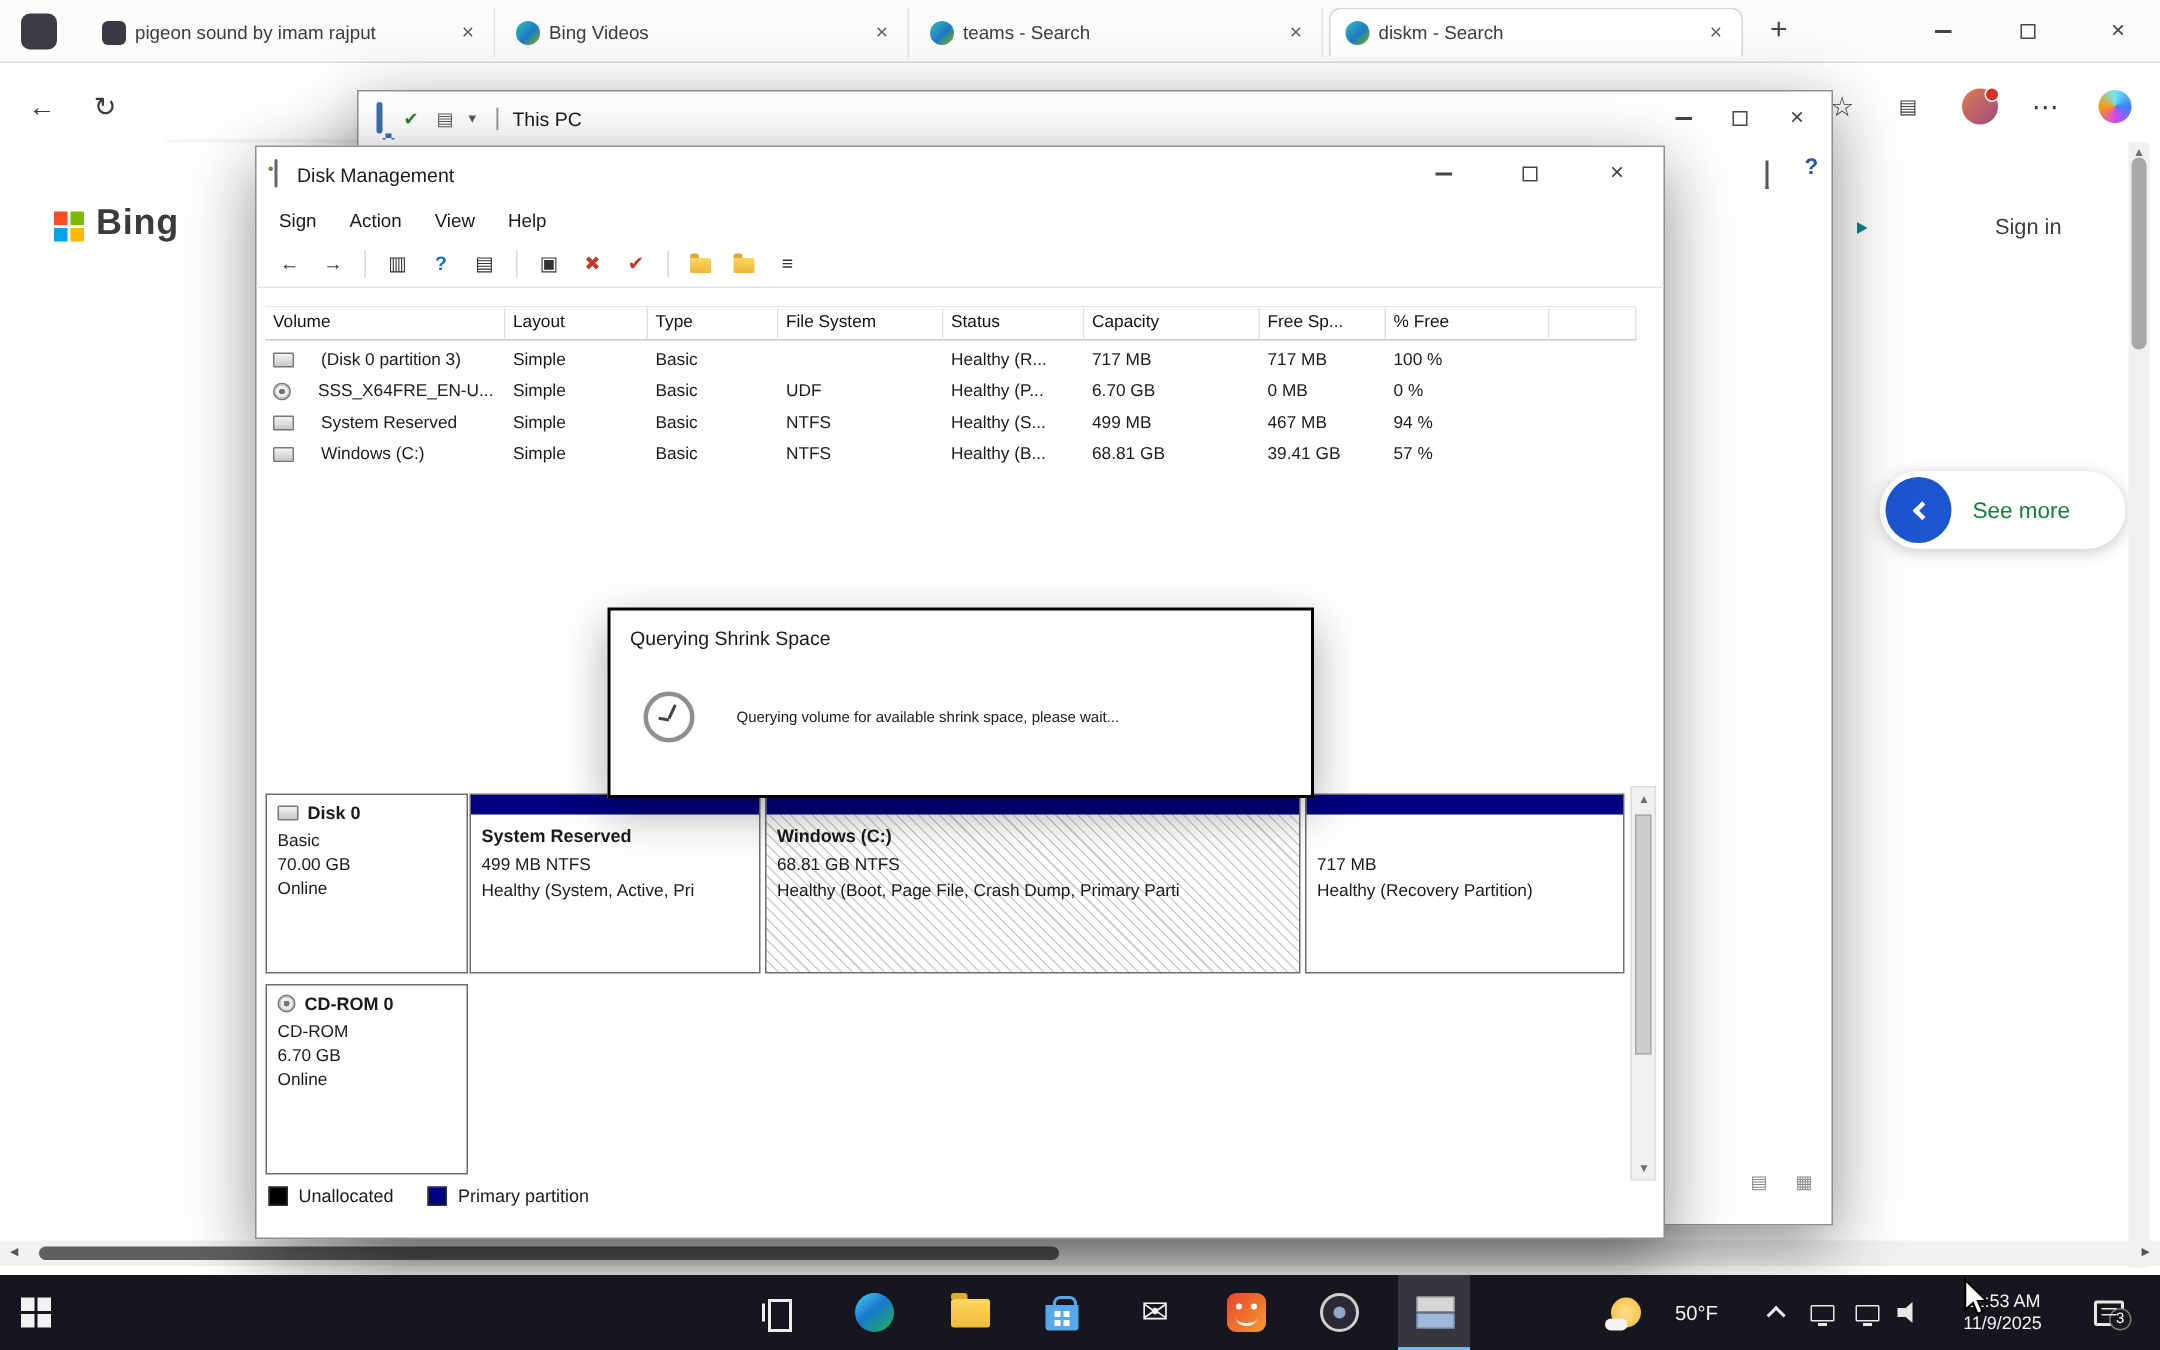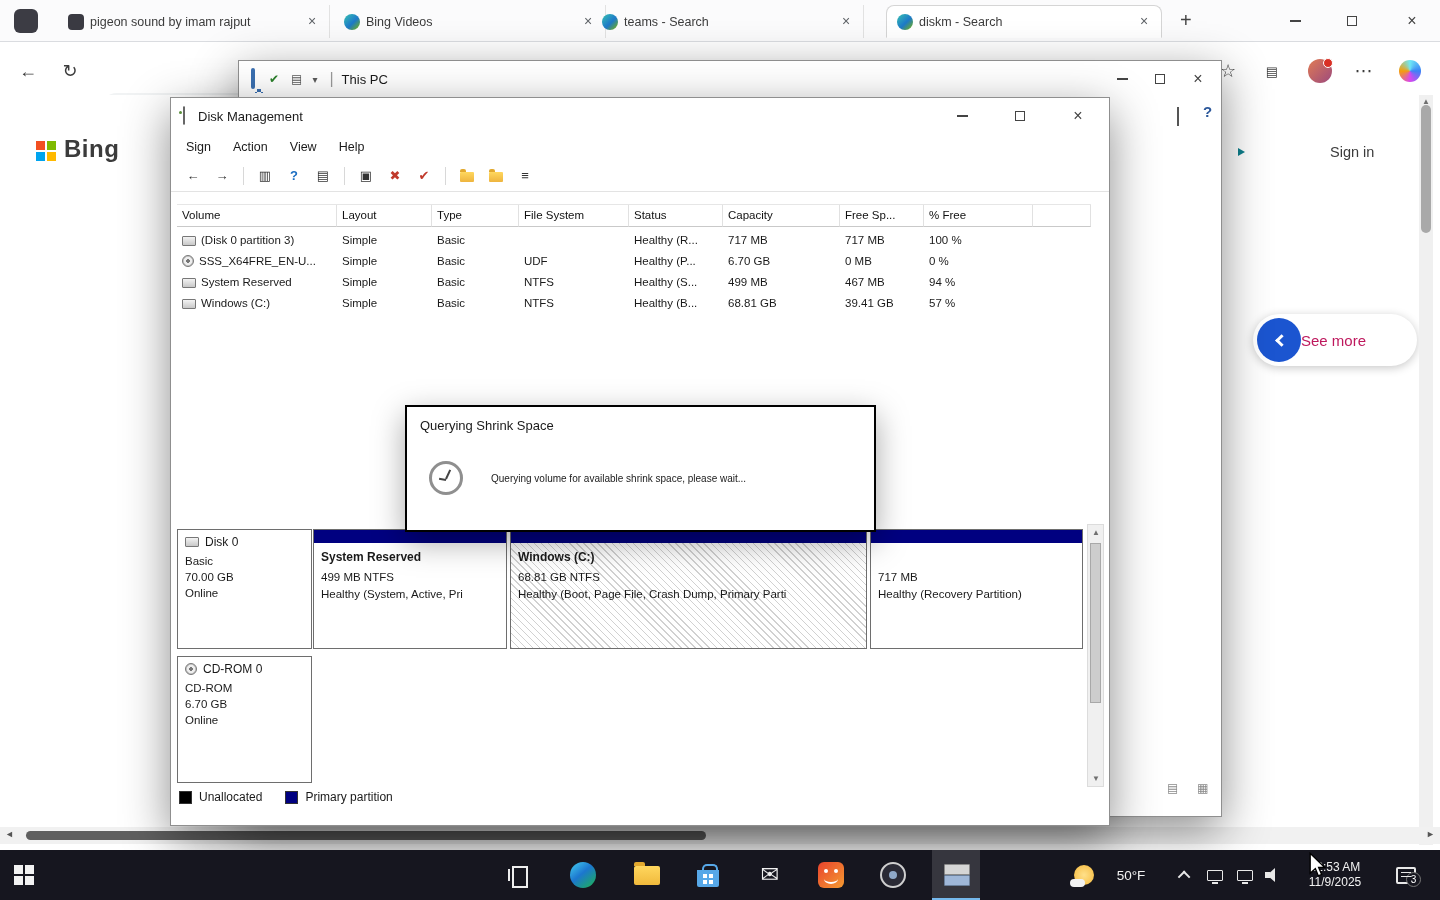--- a/index.html
+++ b/index.html
@@ -39,21 +39,21 @@
   .mslogo { display:grid; grid-template-columns:9px 9px; grid-template-rows:9px 9px; gap:2px; }
   .mslogo span:nth-child(1){background:#f25022}.mslogo span:nth-child(2){background:#7fba00}
   .mslogo span:nth-child(3){background:#00a4ef}.mslogo span:nth-child(4){background:#ffb900}
   .bing-word { font-size:24px; font-weight:bold; color:#3b3b3b; letter-spacing:0.5px; }
   .bird { width:22px; height:18px; background:#0e7f8c; border-radius:70% 90% 20% 80%/60% 80% 30% 40%; transform:rotate(-10deg); position:relative; }
   .bird::after { content:""; position:absolute; right:-5px; top:5px; border-left:7px solid #0e7f8c; border-top:4px solid transparent; border-bottom:4px solid transparent; }
   .signin { font-size:14.5px; color:#3c3c3c; }
   .seemore { position:absolute; left:1253px; top:314px; width:164px; height:52px; background:#fff; border-radius:26px; box-shadow:0 2px 10px rgba(0,0,0,0.22); display:flex; align-items:center; z-index:2; }
   .seemore-circle { width:44px; height:44px; border-radius:50%; background:#1b55d0; margin-left:4px; display:flex; align-items:center; justify-content:center; }
   .chev-left { width:9px; height:9px; border-left:3px solid #fff; border-bottom:3px solid #fff; transform:rotate(45deg); margin-left:4px; }
-  .seemore-label { font-size:15px; color:#be185d; }
+  .seemore-label { font-size:15px; color:#15803d; margin-left:14px; }
 
   
   .vsb { position:absolute; left:1419px; top:95px; width:14px; height:750px; background:#f0f0f0; z-index:2; }
   .vsb-thumb { position:absolute; left:2px; top:10px; width:10px; height:128px; background:#a9a9a9; border-radius:5px; }
   .sb-arrow { position:absolute; left:0; width:14px; text-align:center; font-size:8px; color:#707070; }
   .hsb { position:absolute; left:0; top:827px; width:1440px; height:17px; background:#f1f1f1; z-index:2; }
   .hsb-thumb { position:absolute; left:26px; top:4px; width:680px; height:9px; background:#5f5f5f; border-radius:5px; }
   .hsb-arrow { position:absolute; top:2px; font-size:9px; color:#555; }
 
   
@@ -75,26 +75,26 @@
   .menuitem { font-size:12.5px; padding:0 11px; height:26px; display:flex; align-items:center; color:#1a1a1a; }
   .tb-ico { width:24px; height:22px; display:flex; align-items:center; justify-content:center; font-size:13px; color:#333; }
   .tb-sep { width:1px; height:18px; background:#d8d8d8; margin:0 4px; }
   .mini-folder { width:14px; height:10px; background:linear-gradient(#ffd75e,#eeb43e); border-radius:1px; position:relative; margin-top:3px; }
   .mini-folder::before { content:""; position:absolute; left:0; top:-3px; width:6px; height:3px; background:#e2a92f; border-radius:2px 2px 0 0; }
 
   .vh, .vrow { display:flex; position:absolute; left:6px; }
   .vh { top:106px; height:23px; border-top:1px solid #e6e6e6; }
   .vh .c { border-right:1px solid #e1e1e1; border-bottom:1px solid #c9c9c9; padding:4px 0 0 5px; font-size:11.5px; color:#111; background:#fff; }
   .vrow { height:21px; align-items:center; font-size:11.5px; }
-  .vrow .c { padding-left:5px; white-space:nowrap; overflow:hidden; display:flex; align-items:flex-end; gap:5px; }
+  .vrow .c { padding-left:5px; white-space:nowrap; overflow:hidden; display:flex; align-items:center; gap:18px; }
   .ico-drive { width:14px; height:10px; background:linear-gradient(#f3f3f3,#c8c8c8); border:1px solid #777; border-radius:1px; flex:0 0 14px; }
   .ico-cd { width:12px; height:12px; border-radius:50%; border:1px solid #777; background:radial-gradient(circle at 50% 50%, #777 0 2px, #eee 2px 4px, #c9c9c9 4px); flex:0 0 12px; }
 
   .dlab { position:absolute; background:#fff; border:1px solid #6e6e6e; padding:5px 7px; font-size:11.5px; }
-  .dlab .head { display:flex; align-items:center; gap:6px; font-weight:normal; font-size:12px; margin-bottom:6px; }
+  .dlab .head { display:flex; align-items:center; gap:6px; font-weight:bold; font-size:12px; margin-bottom:6px; }
   .dlab .ln { margin-top:4px; }
   .pbox { position:absolute; background:#fff; border:1px solid #6e6e6e; }
   .pstrip { height:13px; background:#000080; }
   .pbody { padding:7px 7px 0 7px; height:calc(100% - 13px); }
   .pbox.sel .pbody { background:repeating-linear-gradient(45deg, rgba(90,90,90,0.28) 0 1px, transparent 1px 5px); }
   .p1 { font-weight:bold; font-size:12px; height:16px; white-space:nowrap; overflow:hidden; }
   .p2 { font-size:11.5px; margin-top:5px; white-space:nowrap; overflow:hidden; }
 
   .pane-sb { position:absolute; background:#f0f0f0; border:1px solid #dcdcdc; }
   .pane-sb .th { position:absolute; left:2px; width:11px; background:#cdcdcd; border:1px solid #a8a8a8; }
@@ -154,21 +154,21 @@
   <div class="tab" style="left:58px;width:272px;">
     <span class="fav dark"></span>
     <span class="tab-title">pigeon sound by imam rajput</span>
     <span class="tab-close">×</span>
   </div>
   <div class="tab" style="left:334px;width:272px;">
     <span class="fav bing"></span>
     <span class="tab-title">Bing Videos</span>
     <span class="tab-close">×</span>
   </div>
-  <div class="tab" style="left:592px;width:272px;">
+  <div class="tab" style="left:610px;width:272px;">
     <span class="fav bing"></span>
     <span class="tab-title">teams - Search</span>
     <span class="tab-close">×</span>
   </div>
   <div class="tab active" style="left:886px;width:276px;">
     <span class="fav bing"></span>
     <span class="tab-title">diskm - Search</span>
     <span class="tab-close">×</span>
   </div>
   <div class="abs" style="left:1180px;top:9px;font-size:20px;color:#444;">+</div>

